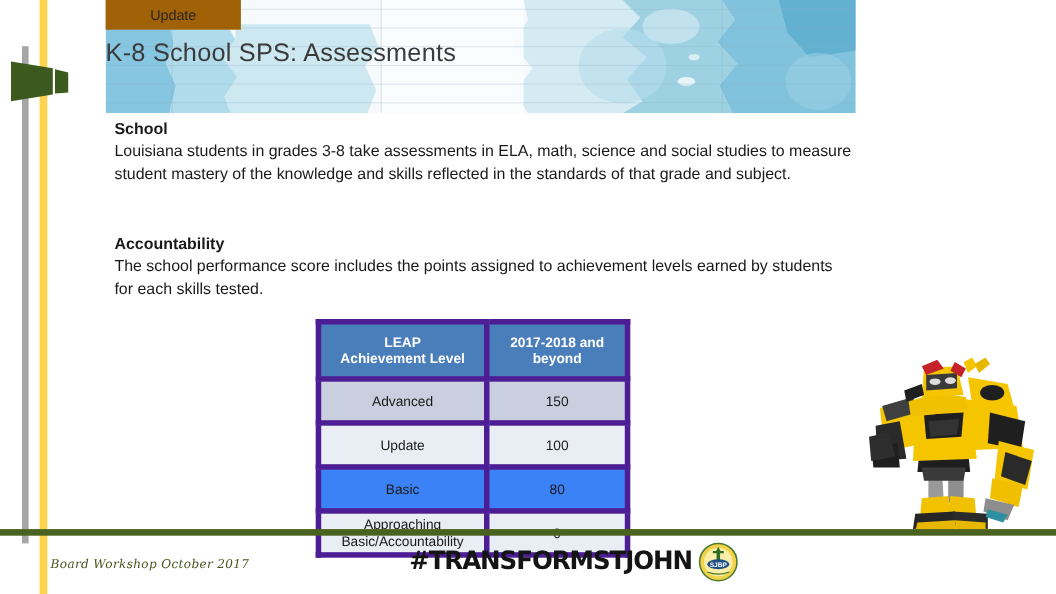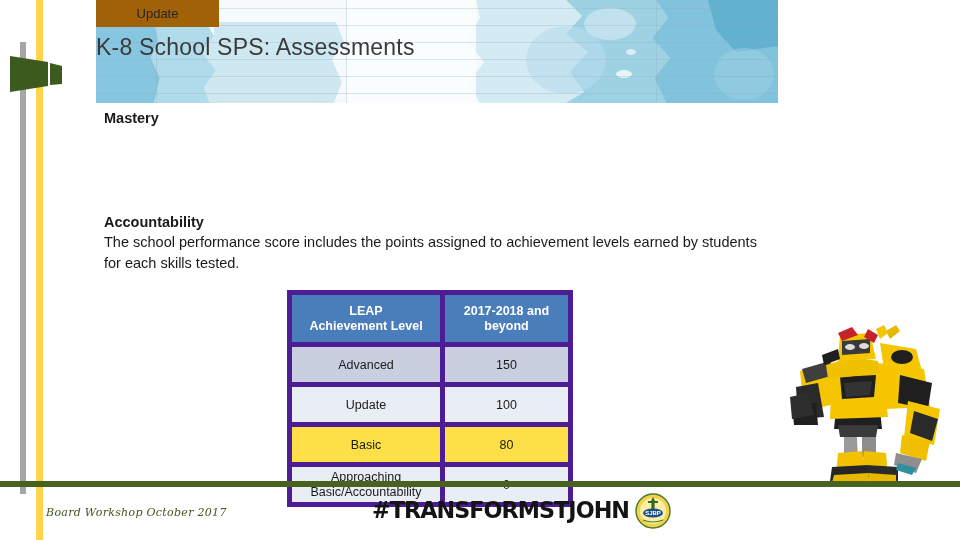--- a/index.html
+++ b/index.html
@@ -134,21 +134,21 @@
     color: #ffffff;
     font-weight: bold;
     height: 47px;
     line-height: 15px;
   }
   #leap-table td { height: 35px; }
   #leap-table .col-level { width: 148px; }
   #leap-table .col-value { width: 123px; margin-left: 37px; }
   tr.r0 td { background: #c9cfde; }
   tr.r1 td { background: #e9edf4; }
-  tr.r2 td { background: #fde047; }
+  tr.r2 td { background: #3b82f6; }
   tr.r3 td { background: #e9edf4; height: 43px; }
   .cell-two-line { line-height: 15px; }
 
   
   #robot {
     position: absolute;
     left: 782px; top: 325px;
     width: 172px; height: 160px;
   }
 
@@ -214,21 +214,22 @@
     <div class="vrule" style="left:250px;"></div>
     <div class="vrule" style="left:560px;"></div>
     <div id="slide-title">K-8 School SPS: Assessments</div>
   </div>
 
   <div id="update-badge">
     <span>Update</span>
   </div>
 
   <div class="body-block" id="purpose-block">
-    <p class="head-line">Mastery</p>
+    <p class="head-line">School</p>
+    <p class="para">Louisiana students in grades 3-8 take assessments in ELA, math, science and social studies to measure student mastery of the knowledge and skills reflected in the standards of that grade and subject.</p>
   </div>
 
   <div class="body-block" id="accountability-block">
     <p class="head-line">Accountability</p>
     <p class="para">The school performance score includes the points assigned to achievement levels earned by students for each skills tested.</p>
   </div>
 
   <table id="leap-table">
     <thead>
       <tr>

